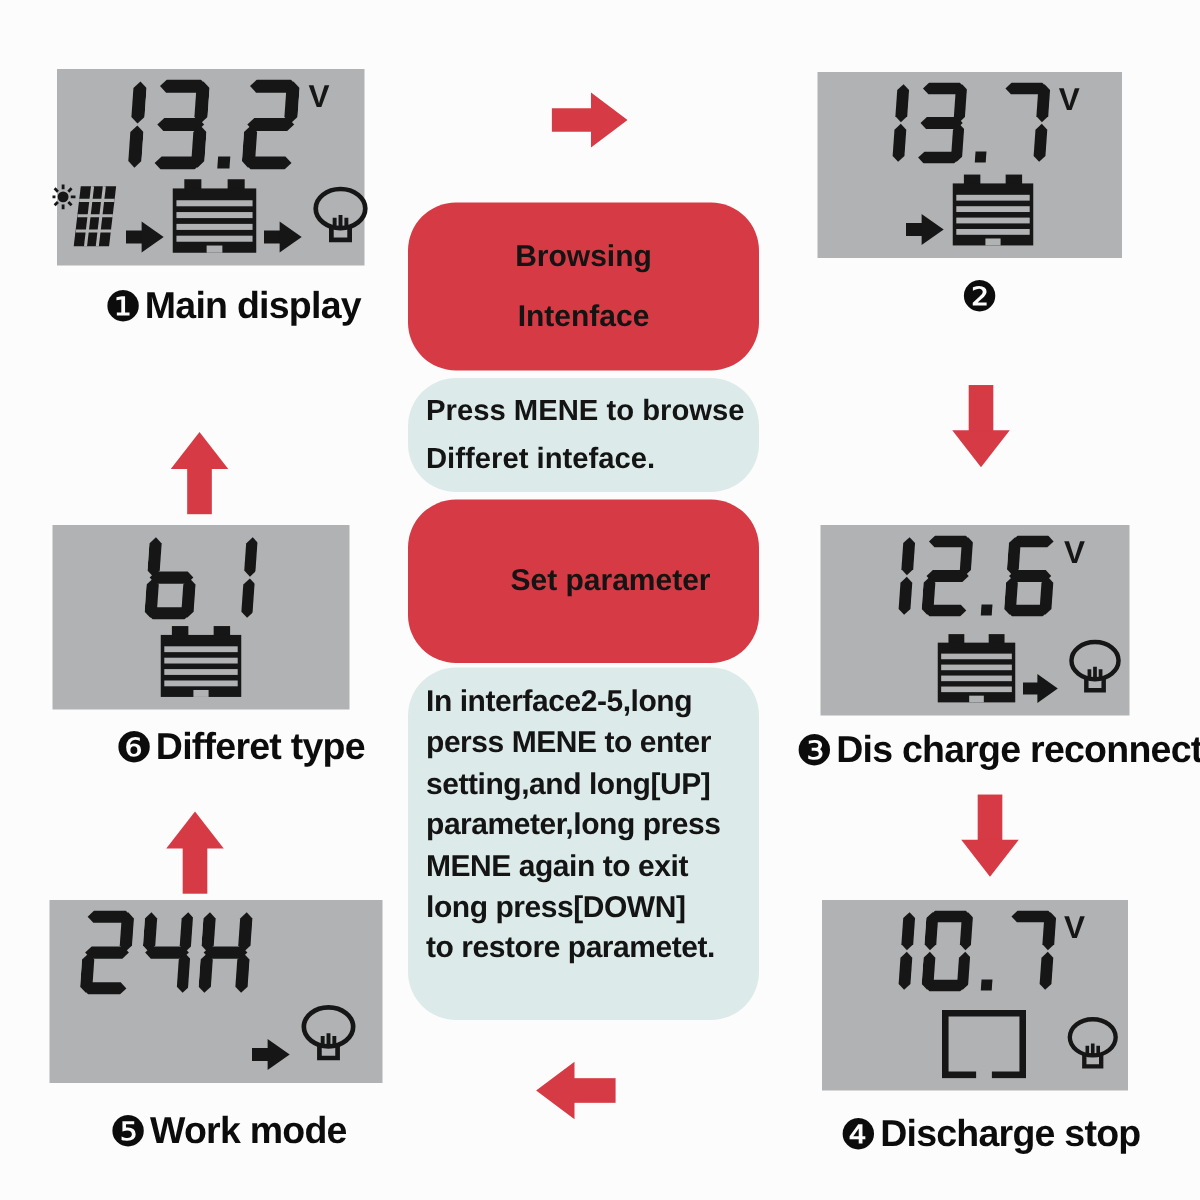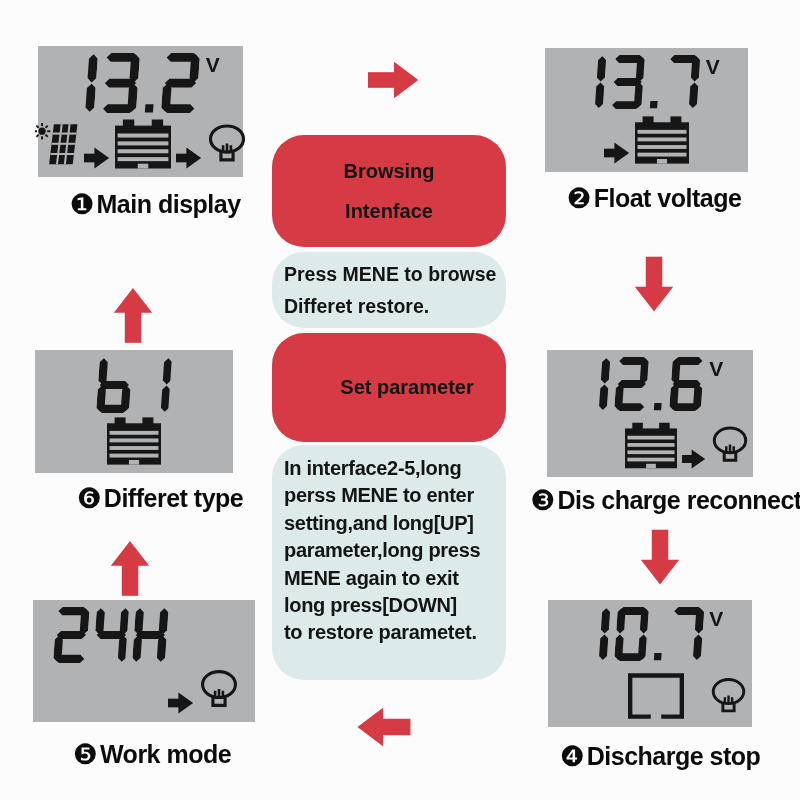--- a/index.html
+++ b/index.html
@@ -191,21 +191,20 @@
             <rect x="3" y="34" width="58" height="4.6"></rect>
               <rect x="3" y="43" width="58" height="4.6"></rect>
             <rect x="26" y="50.5" width="12" height="5.5"></rect>
           </g>
         </svg>
       </span>
     </div>
   </div>
   <div class="caption" style="left:654px;top:184px;">
     <span class="num">❷</span>
-    <span class="lbl">Float voltage</span>
   </div>
 
   <div class="panel p3">
     <div class="lcd-top">
       <div class="sevenseg">
           <svg width="31.5" height="54" viewBox="0 0 56 96">
             <polygon points="49,2 56,9 56,40 49,47 42,40 42,9"></polygon>
             <polygon points="49,49 56,56 56,87 49,94 42,87 42,56"></polygon>
           </svg>
           <svg width="31.5" height="54" viewBox="0 0 56 96">
@@ -394,21 +393,21 @@
     <span class="lbl">Differet type</span>
   </div>
 
   <div class="flowbox redbox" style="left:272px;top:135px;width:234px;height:112px;">
     <div class="line">Browsing</div>
     <div class="line">Intenface</div>
   </div>
 
   <div class="flowbox lightbox lb1" style="left:272px;top:252px;width:234px;height:76px;">
     <div class="line">Press MENE to browse</div>
-    <div class="line">Differet restore.</div>
+    <div class="line">Differet inteface.</div>
   </div>
 
   <div class="flowbox redbox" style="left:272px;top:333px;width:234px;height:109px;padding-left:36px;">
     <div class="line">Set parameter</div>
   </div>
 
   <div class="flowbox lightbox lb2" style="left:272px;top:445px;width:234px;height:235px;">
     <div class="line">In interface2-5,long</div>
     <div class="line">perss MENE to enter</div>
     <div class="line">setting,and long[UP]</div>

